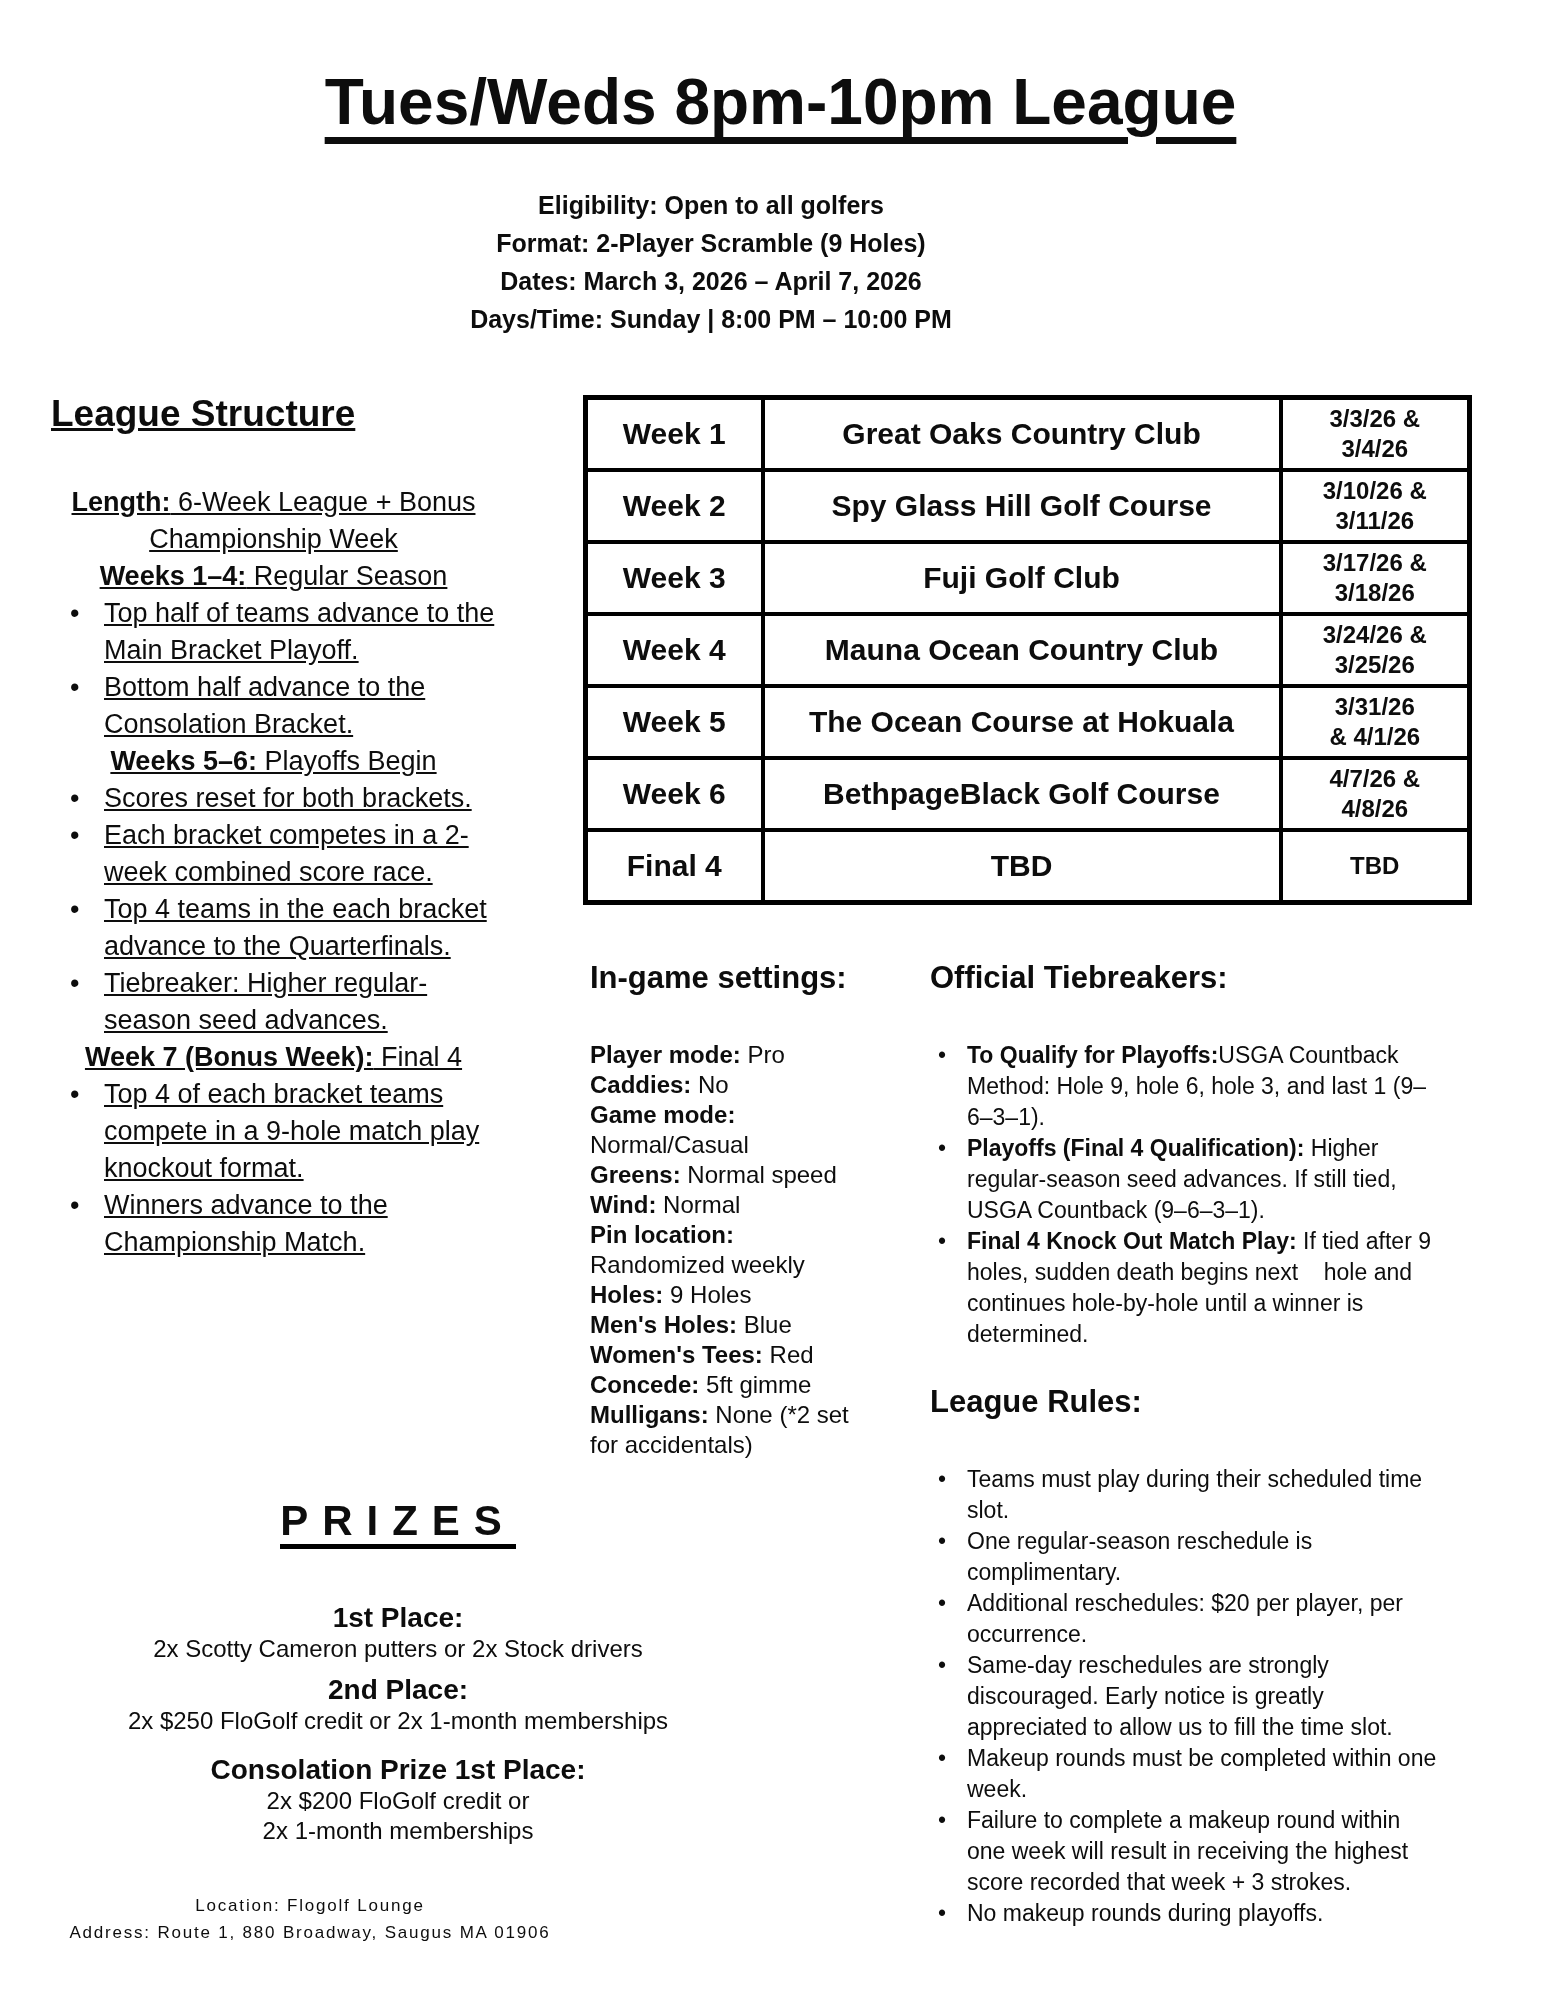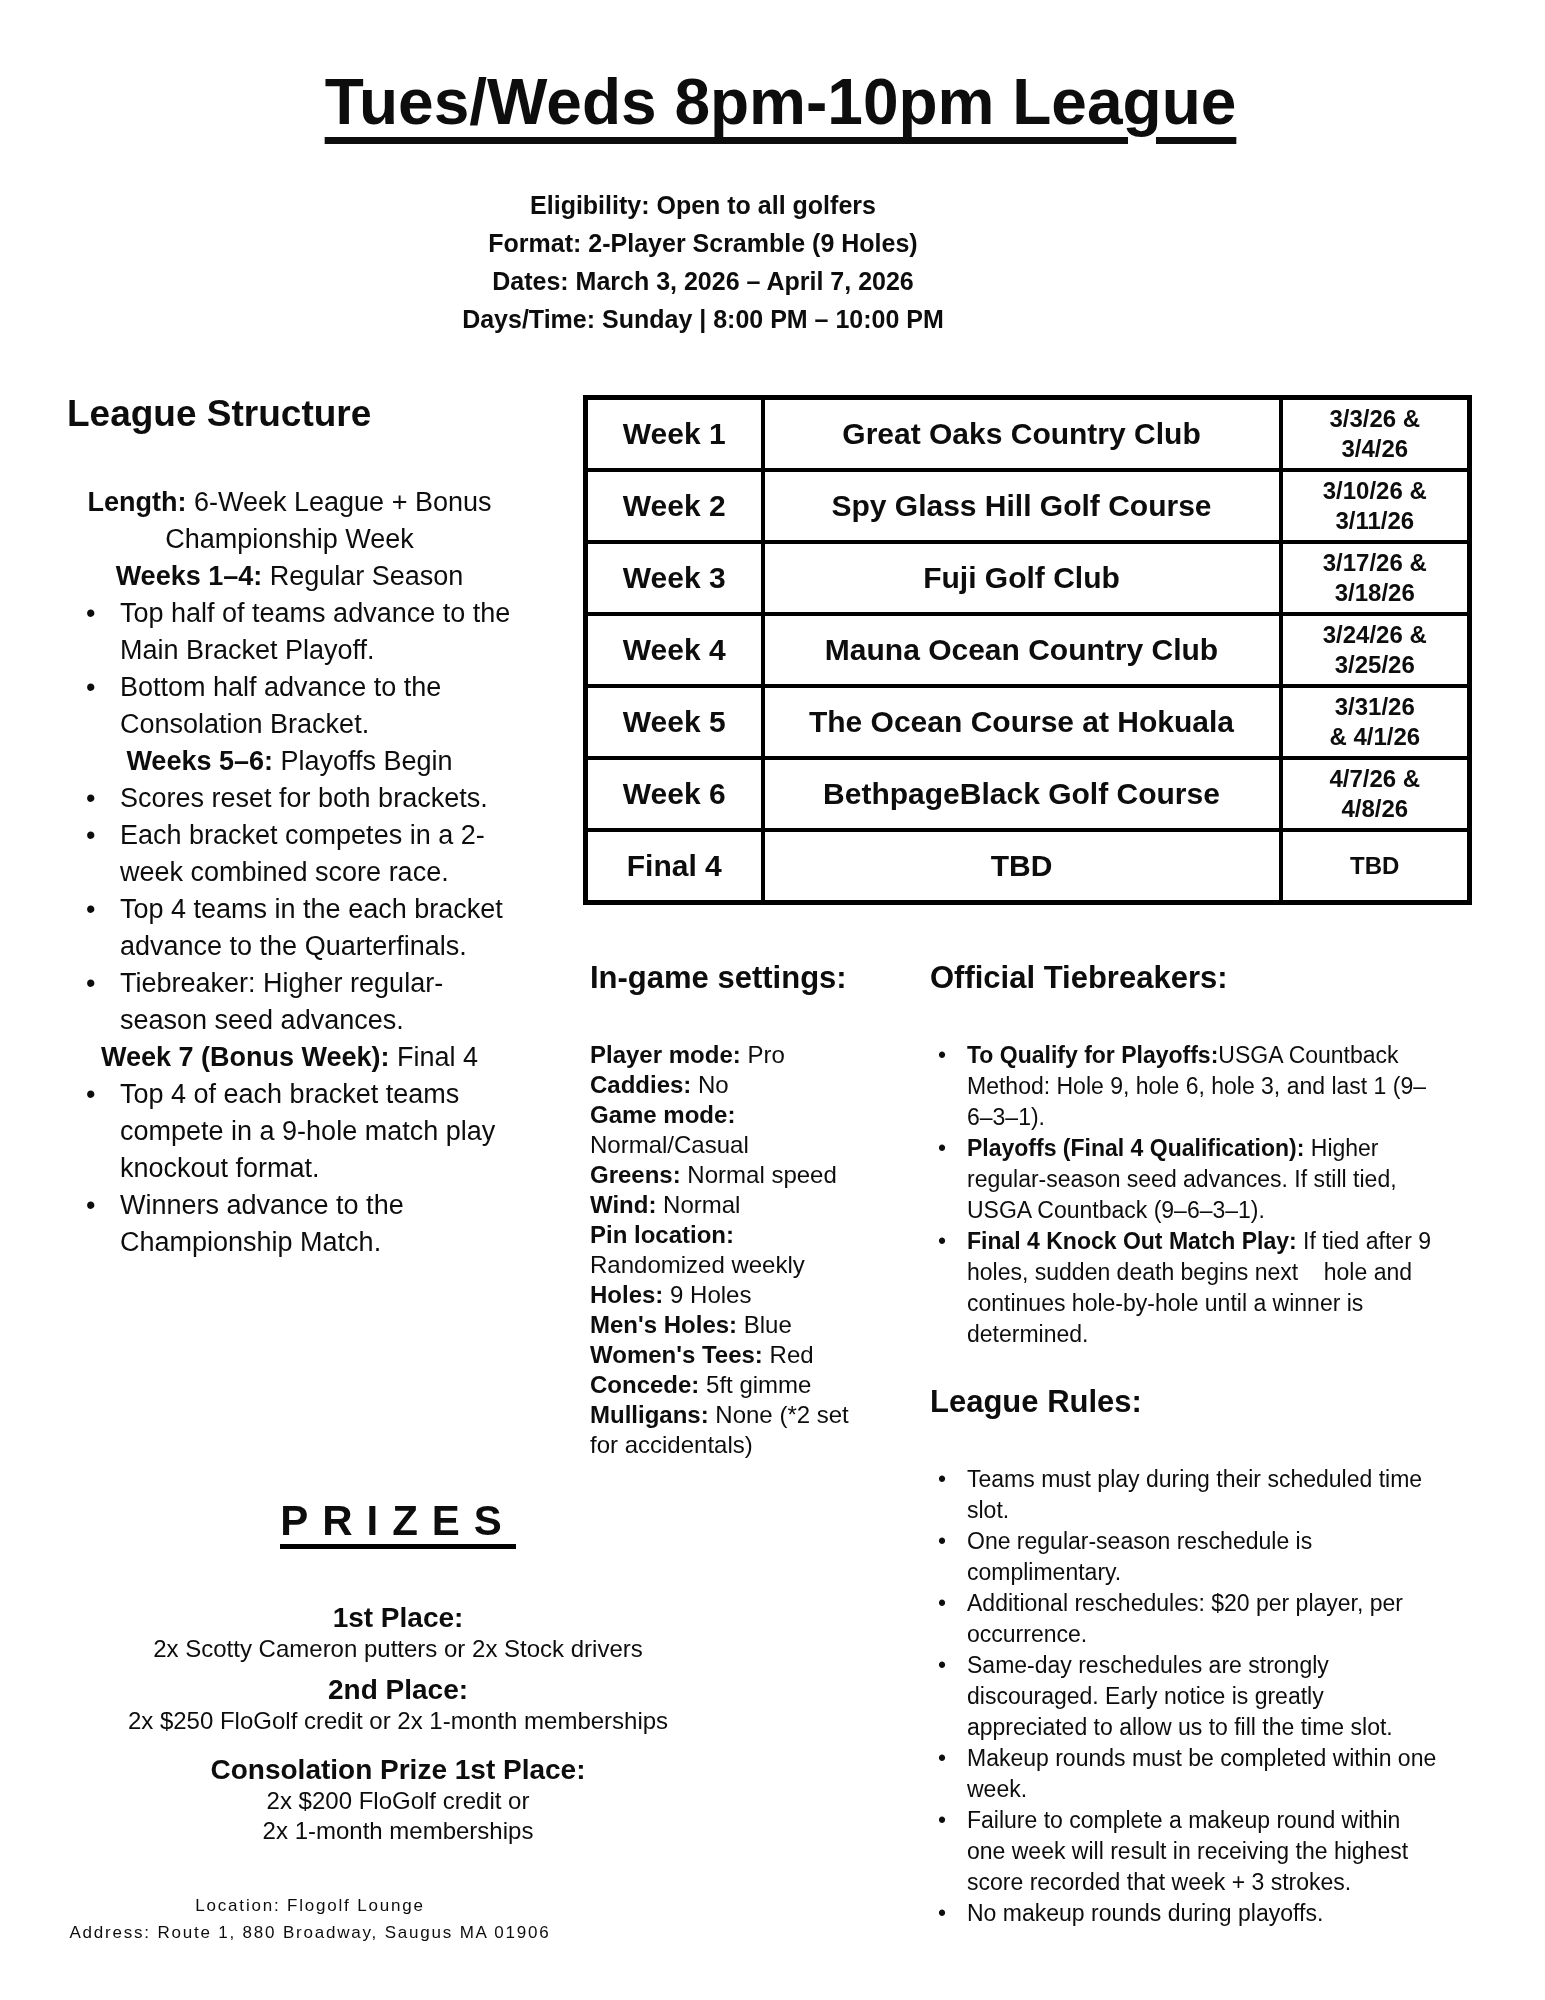--- a/index.html
+++ b/index.html
@@ -9,25 +9,25 @@
     position:relative; overflow:hidden;
   }
   b { font-weight:700; }
 
   
   .title { position:absolute; top:70px; left:0; width:1545px; text-align:center;
            font-size:64px; font-weight:800; line-height:64px;padding-left:8px; }
   .title .u { text-decoration:underline; text-decoration-thickness:7px; text-underline-offset:13px; }
 
   
-  .header-info { position:absolute; top:186px; left:0; width:1406px; text-align:center;
+  .header-info { position:absolute; top:186px; left:8px; width:1406px; text-align:center;
                  font-size:25px; font-weight:700; line-height:38px; }
 
   
-  .left-col { position:absolute; left:67px; top:392px; width:445px; font-size:27px; line-height:37px; }
+  .left-col { position:absolute; left:51px; top:392px; width:445px; font-size:27px; line-height:37px;text-decoration:underline; }
   .left-col h2 { font-size:37px; font-weight:700; margin:0 0 48px 0; line-height:44px; }
   .left-col p { margin:0;text-align:center; }
   .left-col ul { list-style:none; margin:0; padding:0 0 0 53px; }
   .left-col li { position:relative; }
   .left-col li::before { content:"•"; position:absolute; left:-34px; top:0; }
 
   
   .schedule { position:absolute; left:583px; top:395px; border-collapse:collapse;
               table-layout:fixed; border:5px solid #000; }
   .schedule td { border:4px solid #000; height:68px; text-align:center; vertical-align:middle;

